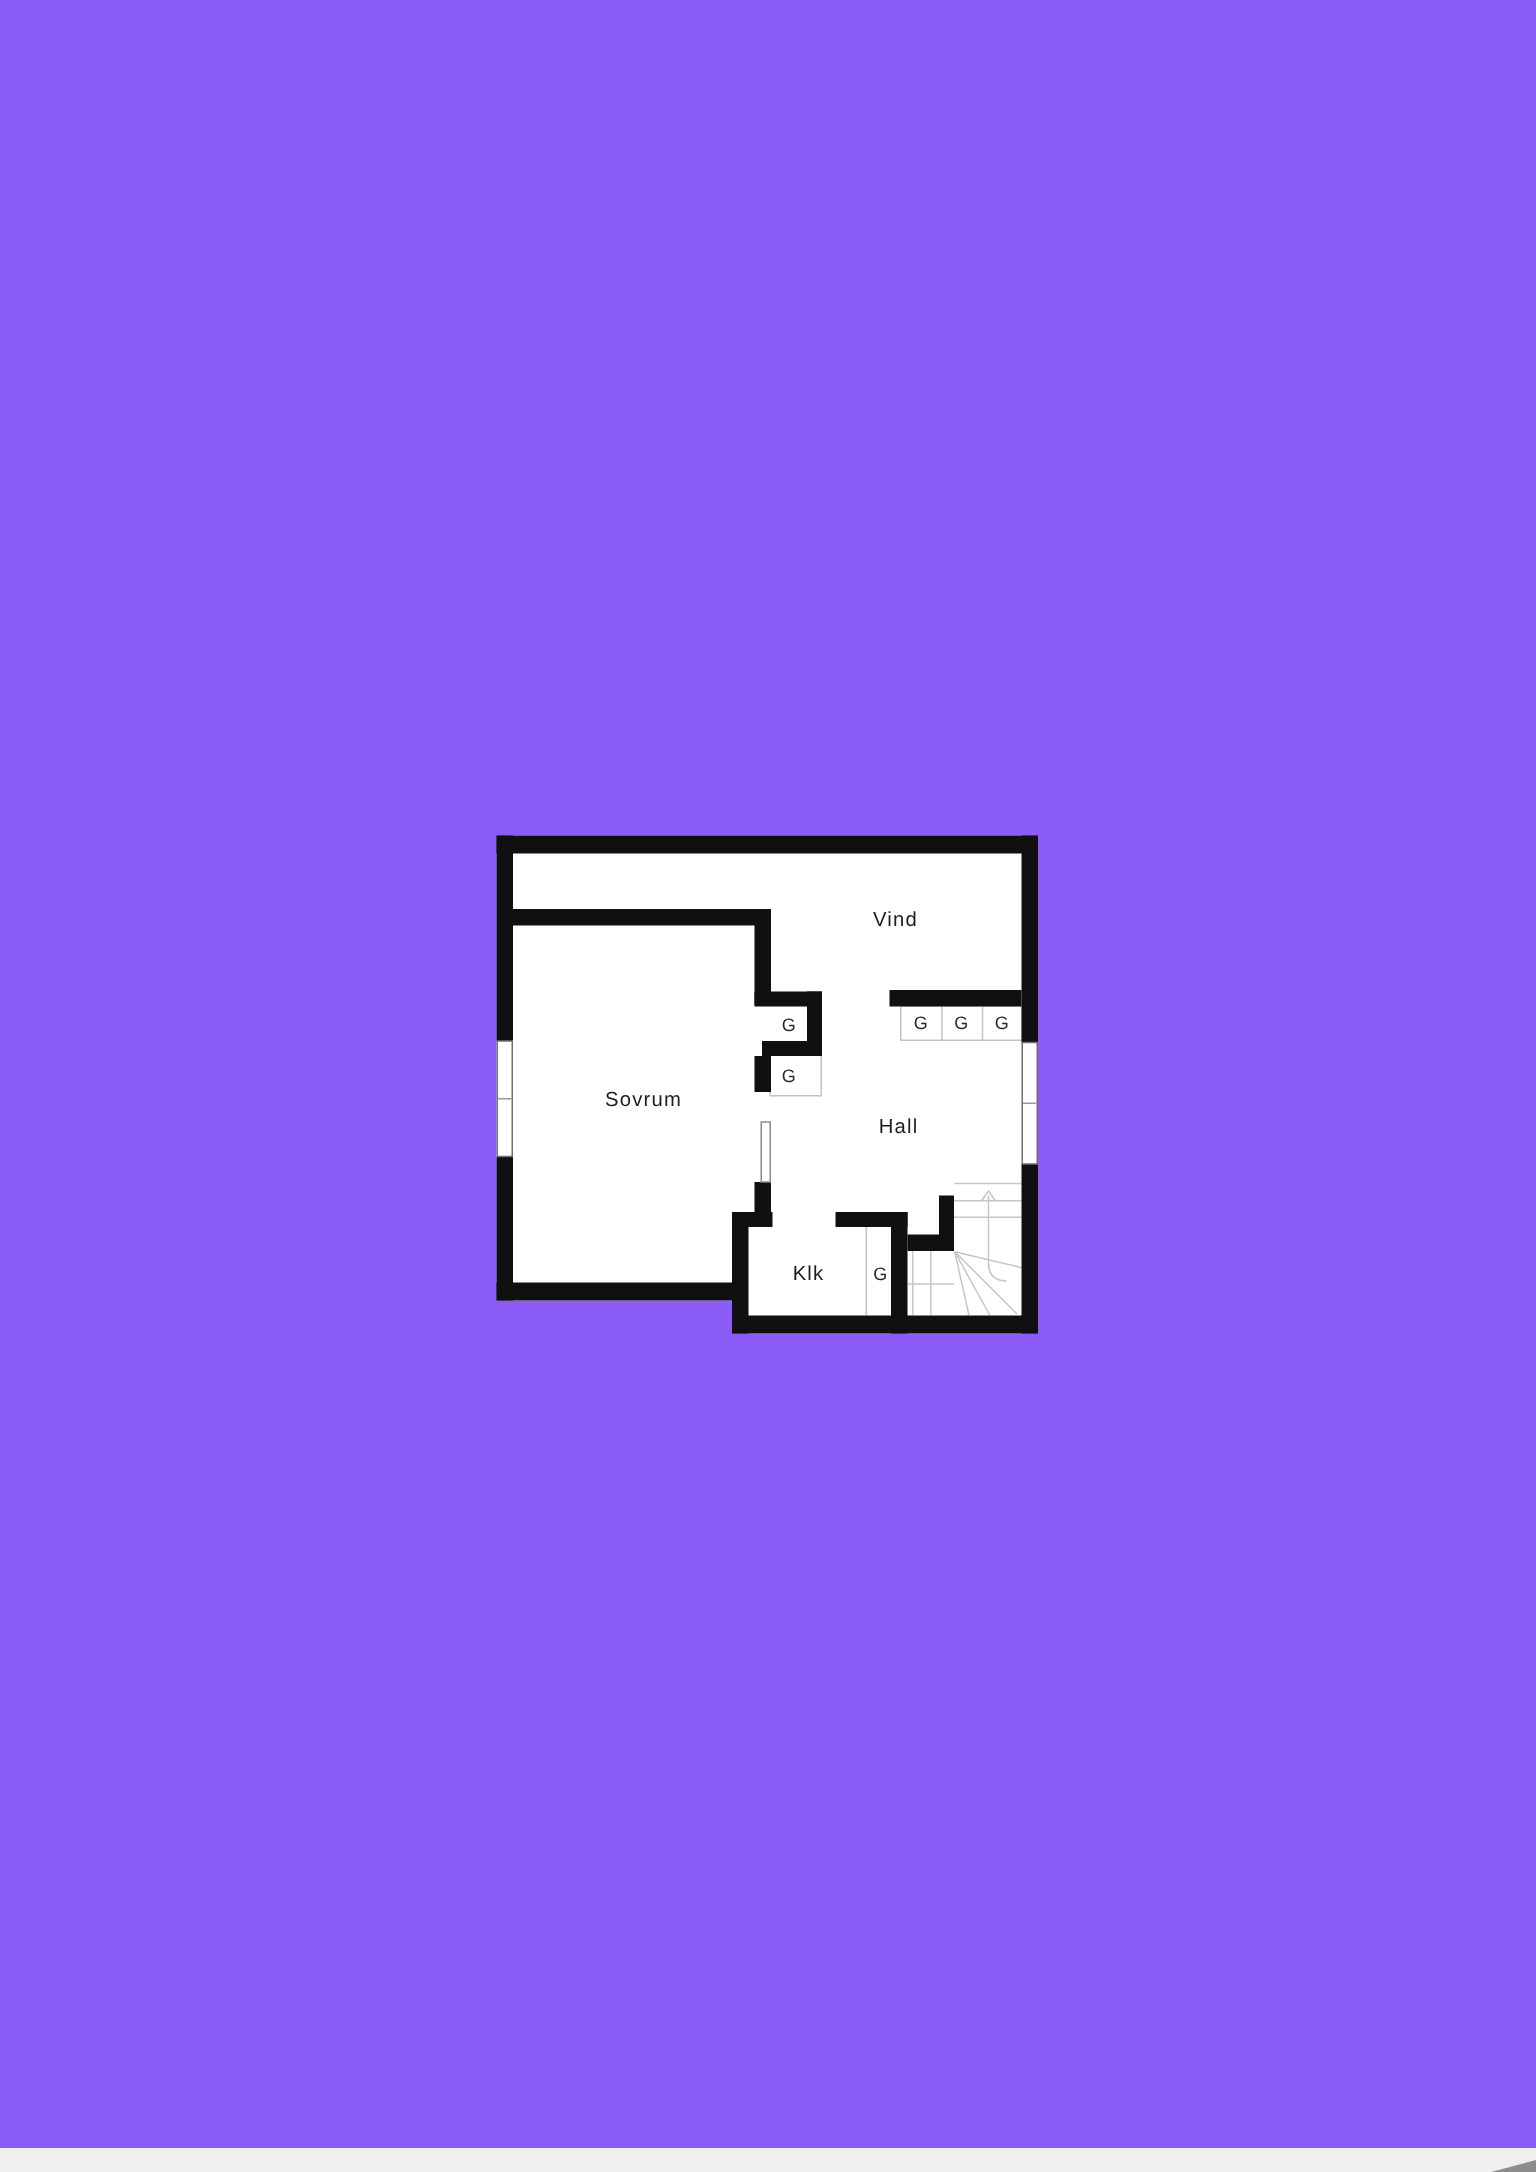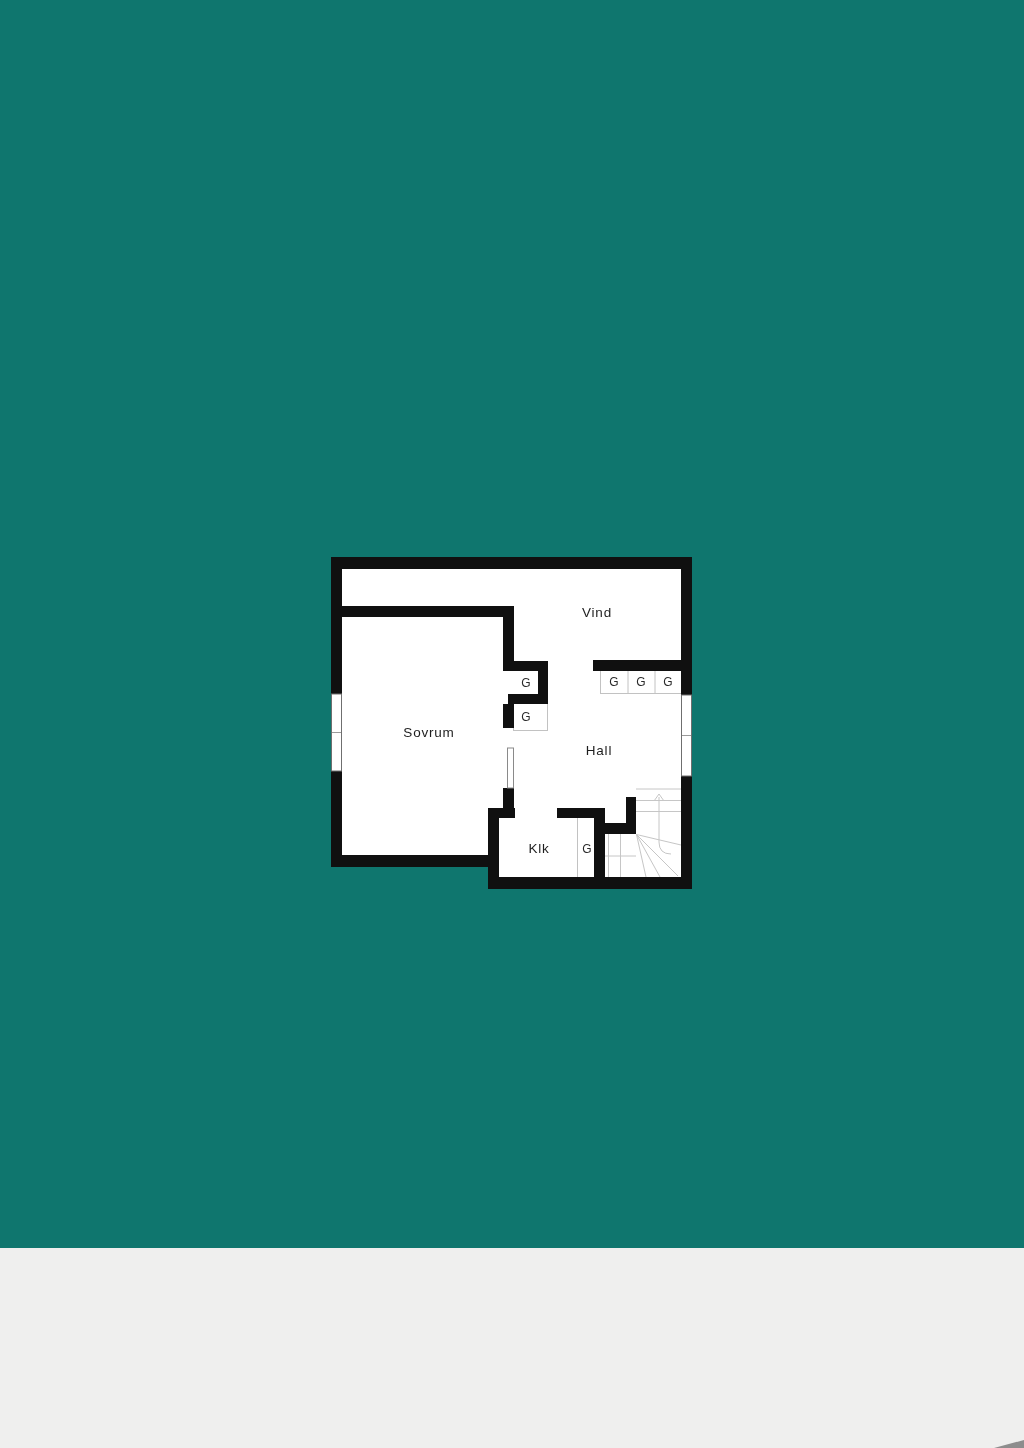--- a/index.html
+++ b/index.html
@@ -7,22 +7,22 @@
     padding: 0;
     width: 1024px;
     height: 1448px;
     background: #efefee;
     overflow: hidden;
     font-family: "Liberation Sans", sans-serif;
   }
   .page {
     position: relative;
     width: 1024px;
-    height: 1248px;
-    background: #0f766e;
+    height: 1432px;
+    background: #8b5cf6;
   }
   svg { display: block; }
   .room-label {
     font-family: "Liberation Sans", sans-serif;
     font-size: 13.5px;
     letter-spacing: 0.8px;
     fill: #1e1e1e;
   }
   .g-label {
     font-family: "Liberation Sans", sans-serif;

